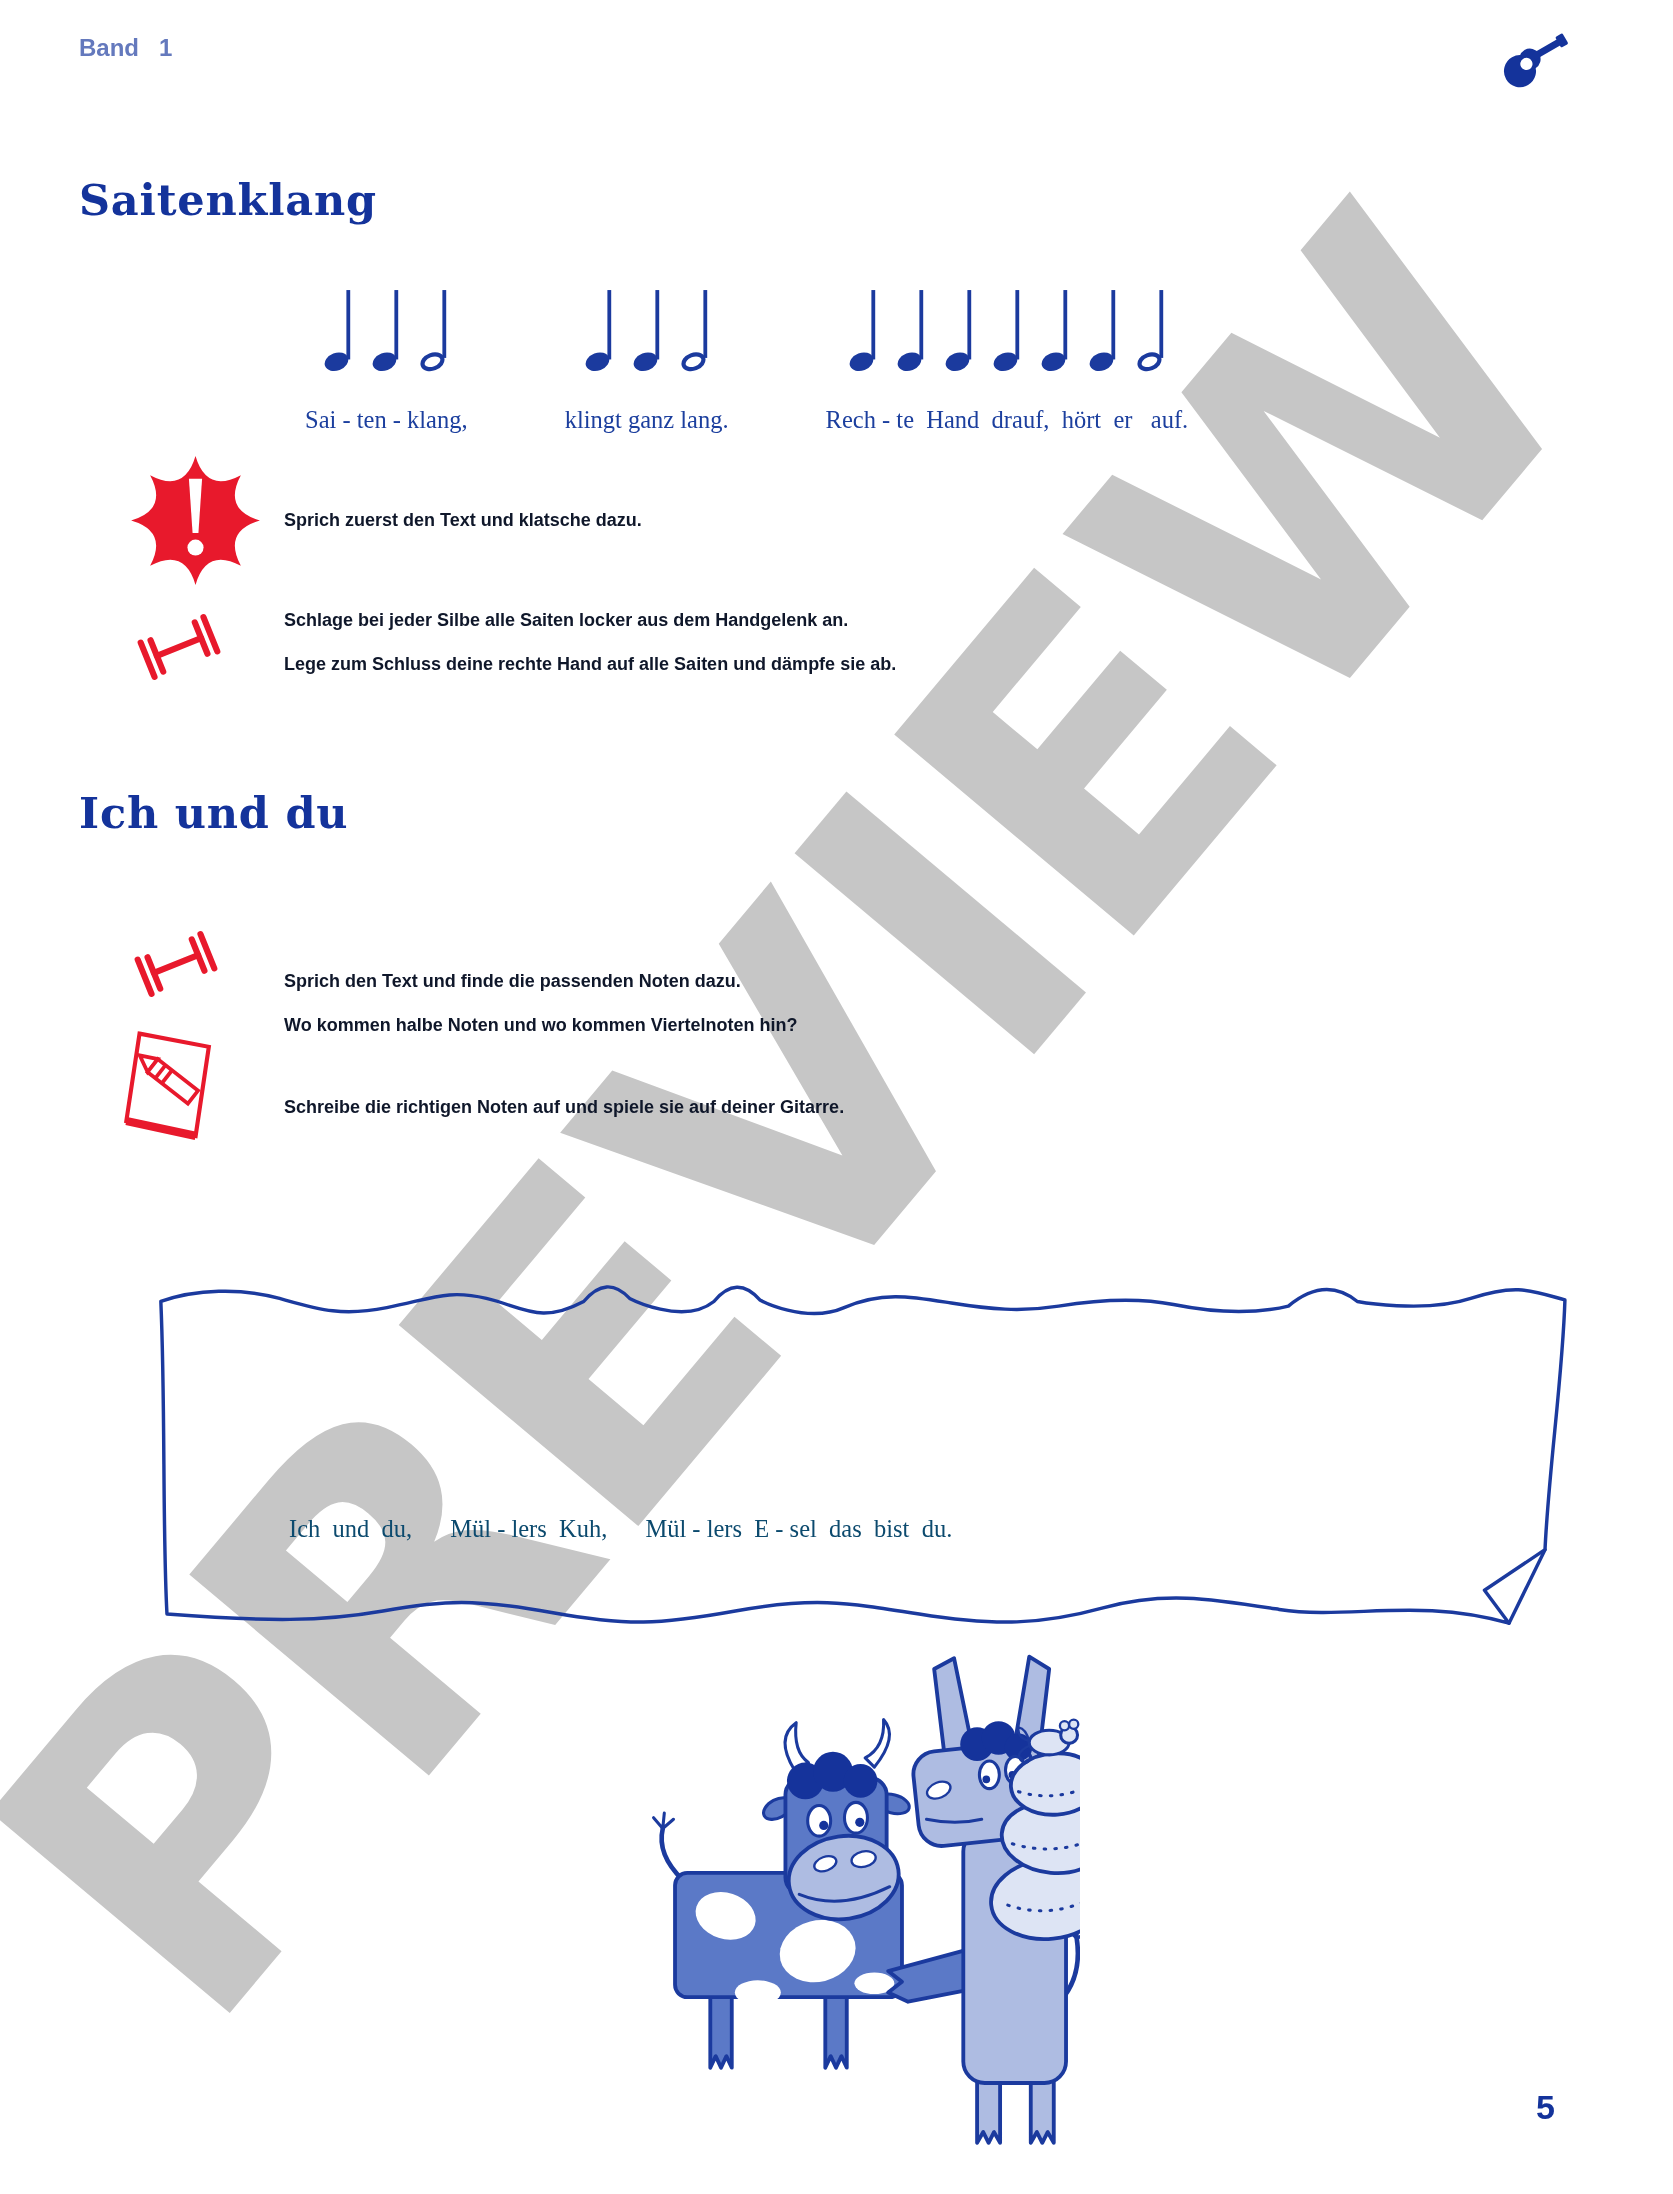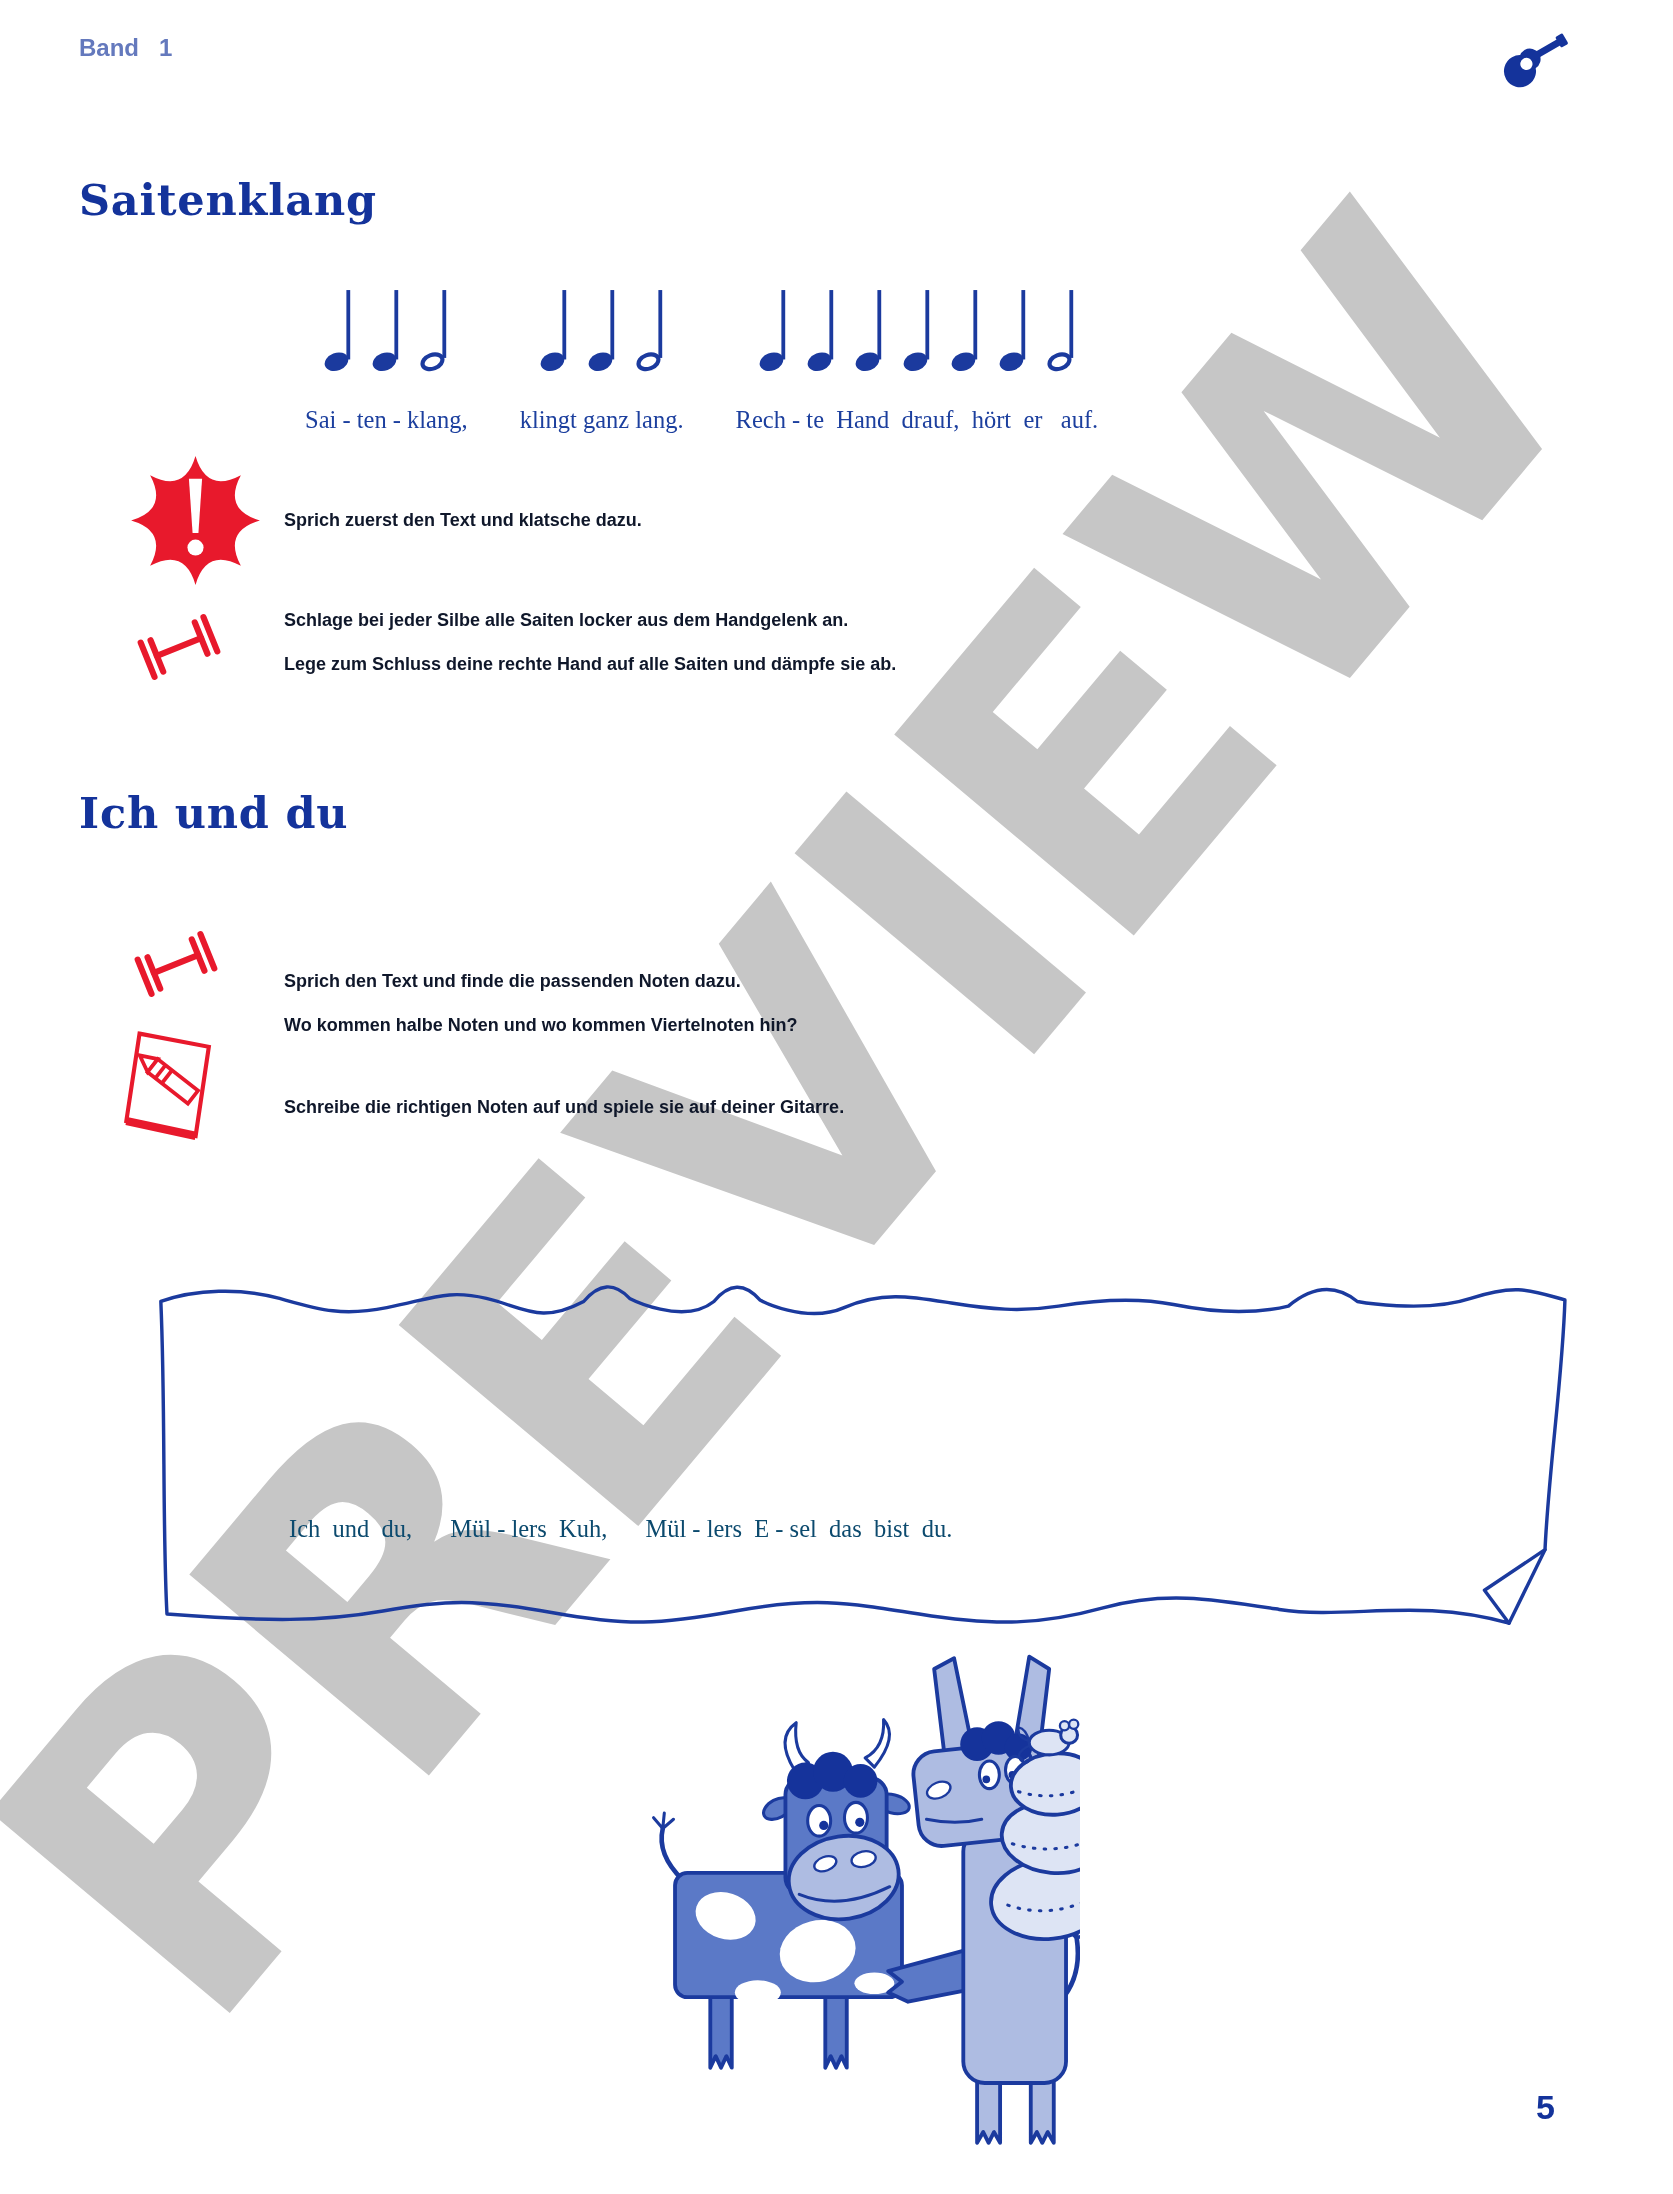--- a/index.html
+++ b/index.html
@@ -16,21 +16,21 @@
   .content{position:absolute;inset:0;z-index:1;}
 
   .band{left:79px;top:34px;font-size:24px;font-weight:bold;color:#6479bd;white-space:pre;}
   .guitar{left:1493px;top:21.5px;width:84px;height:74px;}
 
   .h1{font-family:"DejaVu Serif","Liberation Serif",serif;font-weight:bold;
       font-size:43px;color:#14339b;letter-spacing:0.8px;}
   .title1{left:79px;top:175px;}
   .title2{left:79px;top:788px;}
 
-  .rhythm{left:305px;top:285px;display:flex;gap:52px;align-items:flex-start;}
+  .rhythm{left:305px;top:285px;display:flex;gap:97px;align-items:flex-start;}
   .note-group{display:flex;flex-direction:column;align-items:center;}
   .notes-row{display:flex;gap:20px;align-items:flex-end;height:92px;}
   .note{display:block;}
   .syllables{margin-top:29px;font-family:"Liberation Serif",serif;font-size:24.5px;
              color:#1c3f9e;white-space:pre;}
 
   .instr{color:#0f172a;font-weight:bold;font-size:18px;line-height:44px;white-space:pre;}
   .ins1{left:284px;top:498px;}
   .ins2{left:284px;top:598px;}
   .ins3{left:284px;top:959px;}

